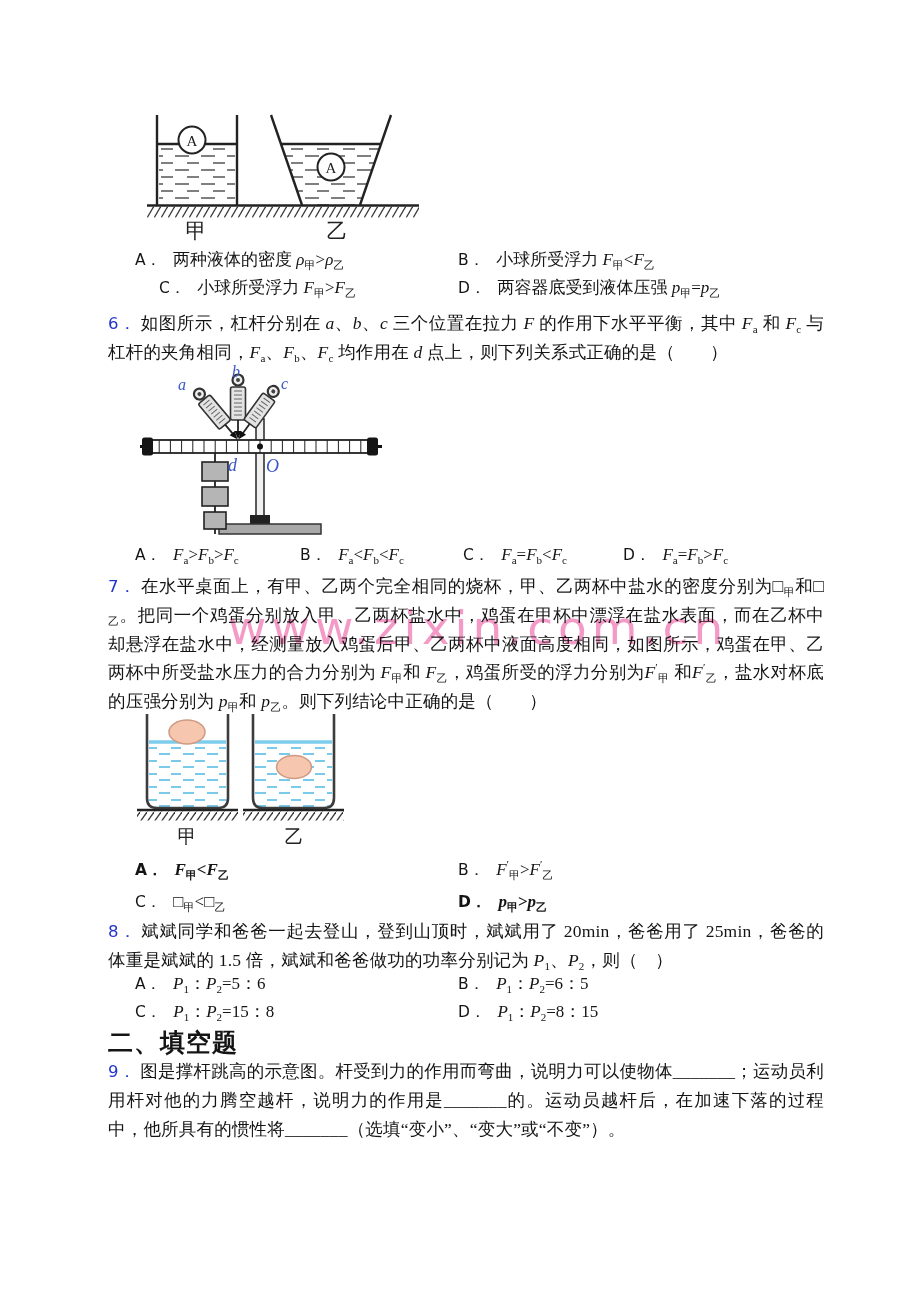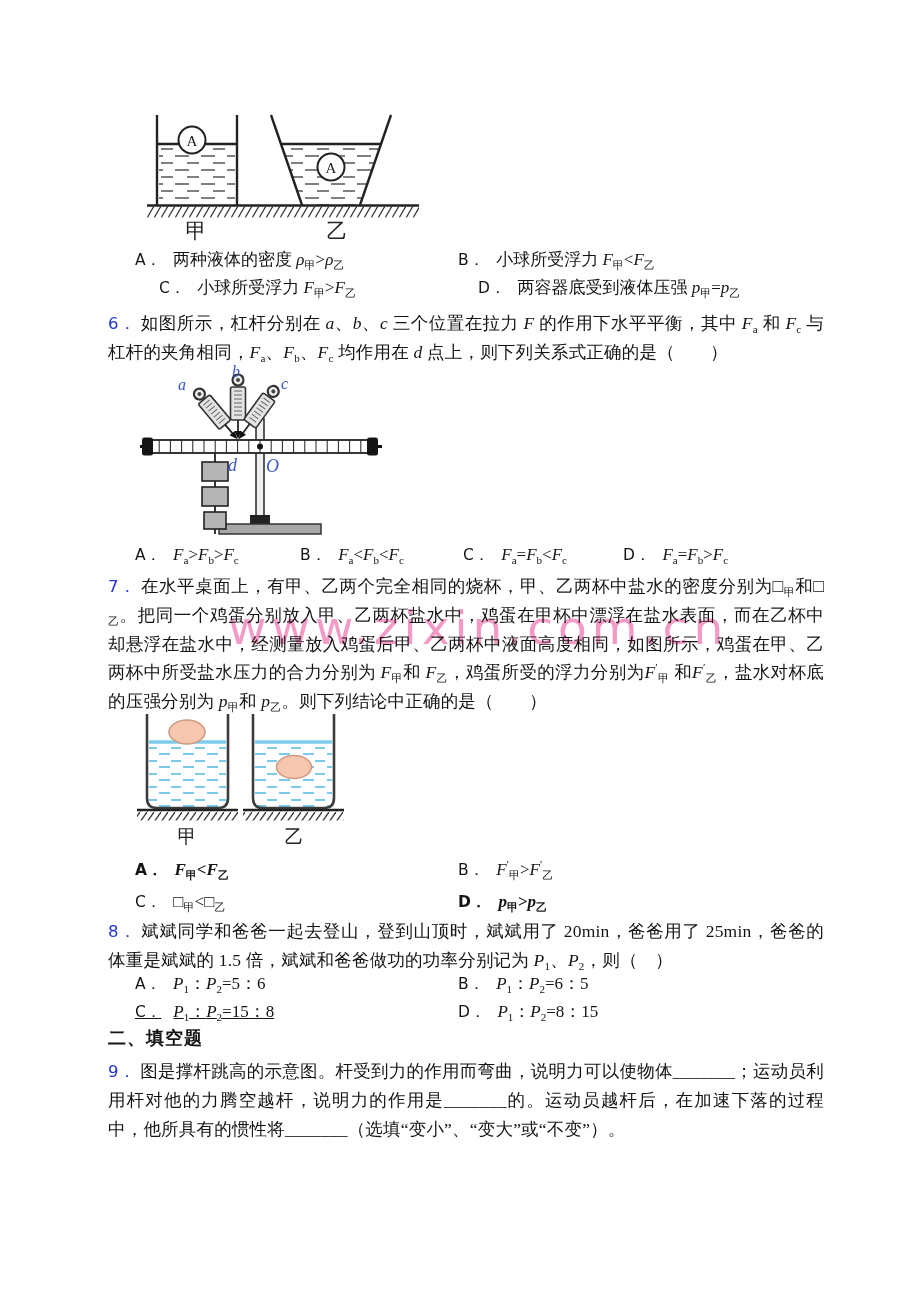--- a/index.html
+++ b/index.html
@@ -13,21 +13,21 @@
   .para {
     font-size:17.5px; line-height:28.4px; text-align:justify;
     width:716px; letter-spacing:0.2px;
   }
   .qnum { color:#2336cc; font-family:"DejaVu Sans", sans-serif; font-size:16.5px; }
   .opt { font-size:17px; line-height:24px; white-space:nowrap; }
   .okey { font-family:"DejaVu Sans", sans-serif; font-size:15.5px; margin-right:12px; }
   i { font-family:"Liberation Serif", serif; }
   sub { font-size:11px; vertical-align:-4px; line-height:0; }
   sup { font-size:11px; vertical-align:7px; line-height:0; }
-  .section-title { font-size:18px; font-weight:bold; letter-spacing:1px; }
+  .section-title { font-size:25px; font-weight:bold; letter-spacing:1px; }
   .watermark {
     position:absolute; left:228px; top:600px; z-index:1;
     font-family:"DejaVu Sans", sans-serif; font-size:47px; letter-spacing:5px;
     color:#ec4899; opacity:0.55; white-space:nowrap;
   }
   svg text { font-family:"Liberation Serif", serif; }
 </style>
 </head>
 <body>
 
@@ -66,21 +66,21 @@
   <line x1="0" y1="95.5" x2="272" y2="95.5" stroke="#222" stroke-width="2.4"></line>
   <rect x="0" y="96.5" width="272" height="11" fill="url(#hatchG)"></rect>
   <text x="49" y="128" font-size="21" text-anchor="middle" fill="#222">甲</text>
   <text x="190" y="128" font-size="21" text-anchor="middle" fill="#222">乙</text>
 </svg>
 </div>
 
 <div class="abs opt" style="left:135px; top:248px;"><span class="okey">A．</span><span>两种液体的密度 <i>ρ</i><sub>甲</sub>&gt;<i>ρ</i><sub>乙</sub></span></div>
 <div class="abs opt" style="left:458px; top:248px;"><span class="okey">B．</span><span>小球所受浮力 <i>F</i><sub>甲</sub>&lt;<i>F</i><sub>乙</sub></span></div>
 <div class="abs opt" style="left:135px; top:276px;margin-left:24px;"><span class="okey">C．</span><span>小球所受浮力 <i>F</i><sub>甲</sub>&gt;<i>F</i><sub>乙</sub></span></div>
-<div class="abs opt" style="left:478px; top:276px;"><span class="okey">D．</span><span>两容器底受到液体压强 <i>p</i><sub>甲</sub>=<i>p</i><sub>乙</sub></span></div>
+<div class="abs opt" style="left:458px; top:276px;"><span class="okey">D．</span><span>两容器底受到液体压强 <i>p</i><sub>甲</sub>=<i>p</i><sub>乙</sub></span></div>
 
 <div class="abs para" style="left:108px; top:309px;">
   <span class="qnum">6．</span>
   <span>如图所示，杠杆分别在 <i>a</i>、<i>b</i>、<i>c</i> 三个位置在拉力 <i>F</i> 的作用下水平平衡，其中 <i>F</i><sub>a</sub> 和 <i>F</i><sub>c</sub> 与杠杆的夹角相同，<i>F</i><sub>a</sub>、<i>F</i><sub>b</sub>、<i>F</i><sub>c</sub> 均作用在 <i>d</i> 点上，则下列关系式正确的是（　　）</span>
 </div>
 
 <div class="abs" style="left:140px; top:363px; width:265px; height:185px;">
 <svg width="265" height="185" viewBox="0 0 265 185">
   <defs>
     <g id="scaleShape">
@@ -169,21 +169,21 @@
 <div class="abs opt" style="left:458px; top:858px;"><span class="okey">B．</span><span><i>F</i><sup>′</sup><sub>甲</sub>&gt;<i>F</i><sup>′</sup><sub>乙</sub></span></div>
 <div class="abs opt" style="left:135px; top:890px;"><span class="okey">C．</span><span>□<sub>甲</sub>&lt;□<sub>乙</sub></span></div>
 <div class="abs opt" style="left:458px; top:890px;font-weight:bold;"><span class="okey">D．</span><span><i>p</i><sub>甲</sub>&gt;<i>p</i><sub>乙</sub></span></div>
 
 <div class="abs para" style="left:108px; top:917px;">
   <span class="qnum">8．</span>
   <span>斌斌同学和爸爸一起去登山，登到山顶时，斌斌用了 20min，爸爸用了 25min，爸爸的体重是斌斌的 1.5 倍，斌斌和爸爸做功的功率分别记为 <i>P</i><sub>1</sub>、<i>P</i><sub>2</sub>，则（　）</span>
 </div>
 <div class="abs opt" style="left:135px; top:972px;"><span class="okey">A．</span><span><i>P</i><sub>1</sub>：<i>P</i><sub>2</sub>=5：6</span></div>
 <div class="abs opt" style="left:458px; top:972px;"><span class="okey">B．</span><span><i>P</i><sub>1</sub>：<i>P</i><sub>2</sub>=6：5</span></div>
-<div class="abs opt" style="left:135px; top:1000px;text-decoration:underline;"><span class="okey">C．</span><span><i>P</i><sub>1</sub>：<i>P</i><sub>2</sub>=15：8</span></div>
+<div class="abs opt" style="left:135px; top:1000px;"><span class="okey">C．</span><span><i>P</i><sub>1</sub>：<i>P</i><sub>2</sub>=15：8</span></div>
 <div class="abs opt" style="left:458px; top:1000px;"><span class="okey">D．</span><span><i>P</i><sub>1</sub>：<i>P</i><sub>2</sub>=8：15</span></div>
 
 <div class="abs section-title" style="left:108px; top:1026px;">二、填空题</div>
 
 <div class="abs para" style="left:108px; top:1057px;">
   <span class="qnum">9．</span>
   <span>图是撑杆跳高的示意图。杆受到力的作用而弯曲，说明力可以使物体_______；运动员利用杆对他的力腾空越杆，说明力的作用是_______的。运动员越杆后，在加速下落的过程中，他所具有的惯性将_______（选填“变小”、“变大”或“不变”）。</span>
 </div>
 
 </body></html>

